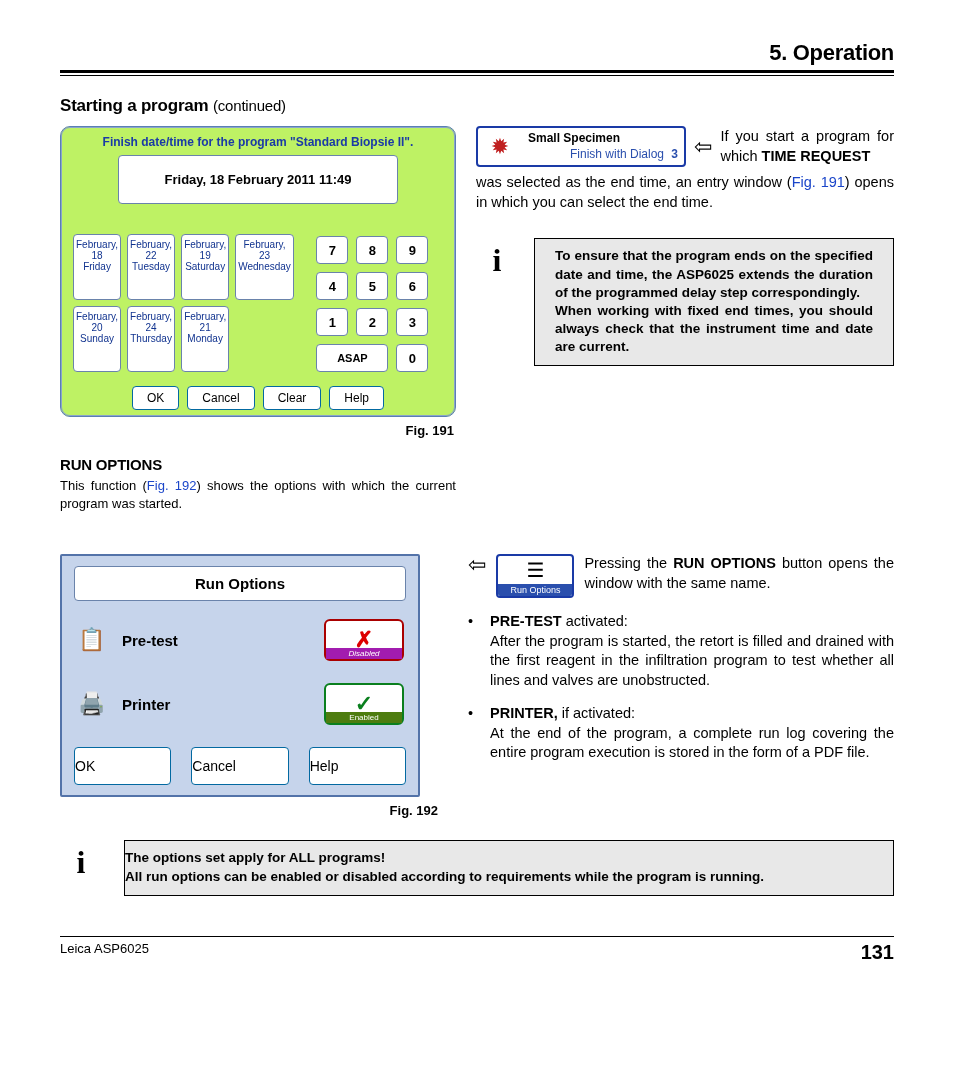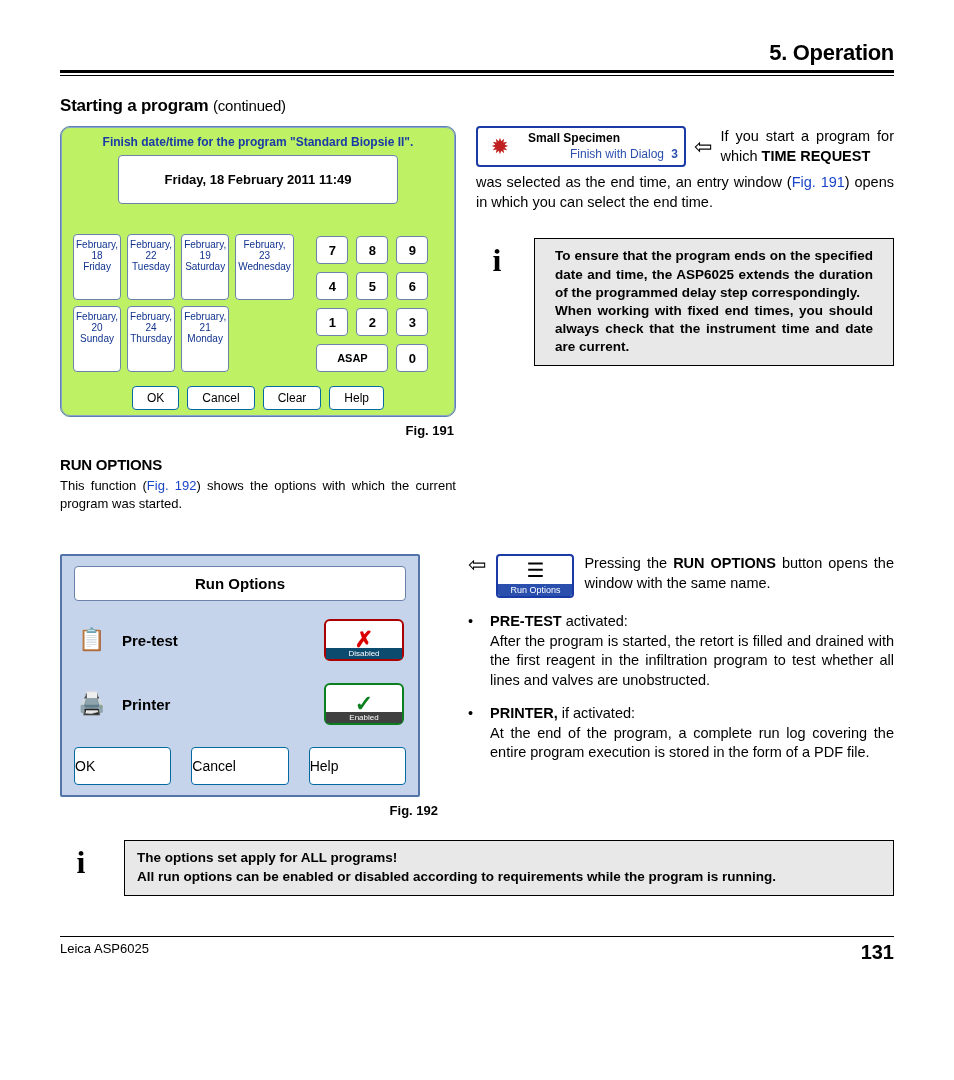--- a/index.html
+++ b/index.html
@@ -234,22 +234,22 @@
   .opt-toggle .sub {
     position: absolute;
     bottom: 0;
     left: 0;
     right: 0;
     font-size: 8px;
     text-align: center;
     color: #fff;
     padding: 1px 0;
   }
-  .opt-toggle.disabled .sub { background: #0c4a6e; }
-  .opt-toggle.enabled .sub { background: #404040; }
+  .opt-toggle.disabled .sub { background: #a21caf; font-style: italic; }
+  .opt-toggle.enabled .sub { background: #4d7c0f; }
   .roptions-btns {
     display: flex;
     justify-content: space-between;
     gap: 20px;
     margin: 14px 4px 2px;
   }
   .roptions-btns .std-btn { flex: 1; padding: 10px 0; font-size: 14px; }
   .figcap192 { text-align: right; font-weight: 700; font-size: 13px; margin: 6px 12px 0 0; }
   
   .runopt-btnimg {
@@ -292,21 +292,21 @@
   .lower-info {
     display: flex;
     gap: 22px;
     margin-top: 22px;
     align-items: flex-start;
   }
   .lower-info .info-note2 {
     flex: 1;
     border: 1px solid #000;
     background: #e8e8e8;
-    padding: 8px 12px;
+    padding: 8px 0;
     font-size: 13.5px;
     font-weight: 700;
     line-height: 1.4;
   }
   .footer-rule { border-top: 1px solid #000; margin-top: 40px; }
   .footer {
     display: flex;
     justify-content: space-between;
     font-size: 13px;
     margin-top: 4px;

